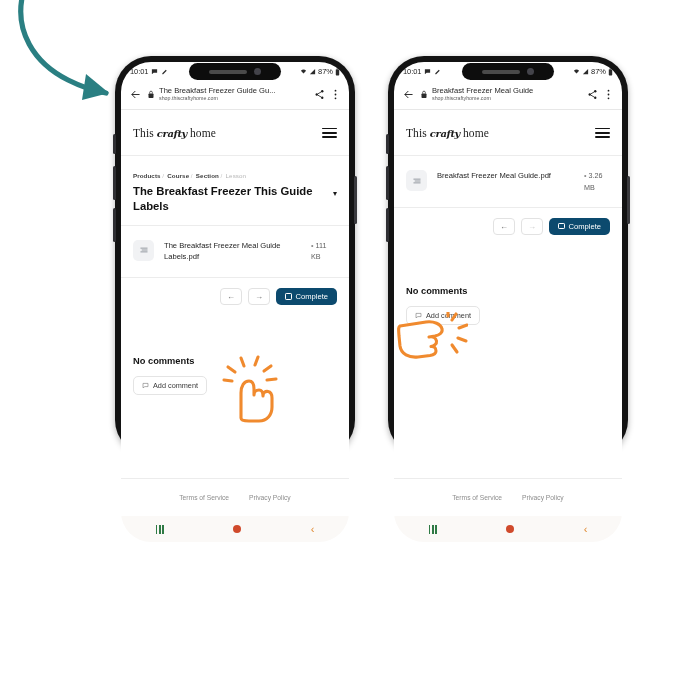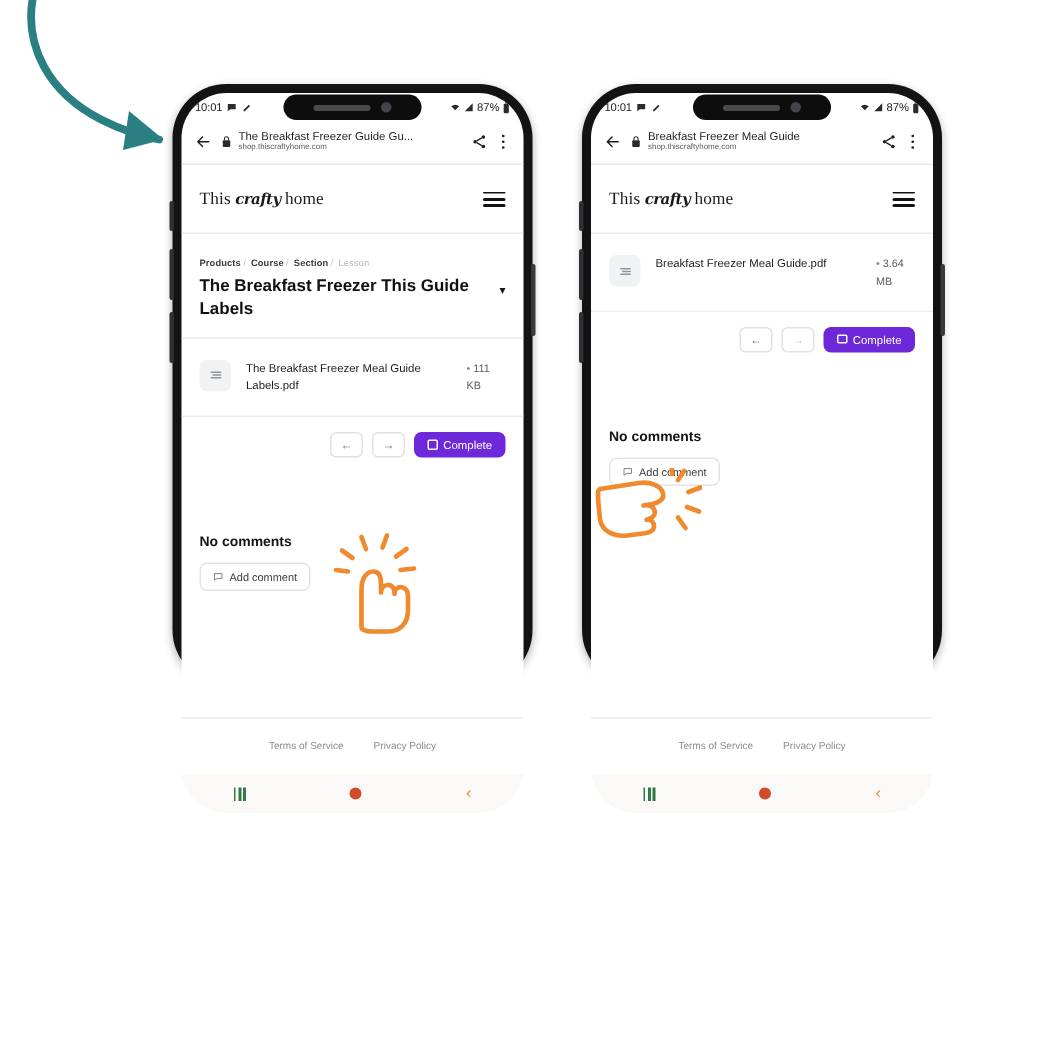--- a/index.html
+++ b/index.html
@@ -116,21 +116,21 @@
   
   .navrow { flex: 0 0 auto; display: flex; align-items: center; justify-content: flex-end; gap: 6px; padding: 10px 12px 8px 12px; }
   .navbtn {
     width: 22px; height: 17px; border: 1px solid #e2e2e2; border-radius: 4px;
     background: #fff; display:flex; align-items:center; justify-content:center;
     font-size: 8px; color: #6f6f6f;
   }
   .navbtn.dim { color: #c9c9c9; }
   .complete {
     display: flex; align-items: center; gap: 4px;
-    background: #6d28d9; color: #fff;
+    background: #0c4a6e; color: #fff;
     border-radius: 5px; padding: 4px 9px;
     font-size: 7.6px;
   }
   .chk { width: 6.5px; height: 6.5px; border: 1.1px solid #fff; border-radius: 1.2px; }
 
   
   .comments { flex: 0 0 auto; padding: 2px 12px 0 12px; }
   .no-comments { font-size: 9.3px; font-weight: 700; color: #141414; margin-bottom: 9px; margin-top: 41px; }
   .add-comment {
     display: inline-flex; align-items: center; gap: 4px;
@@ -391,21 +391,21 @@
 
       <div class="attach">
         <div class="file-ic">
           <svg width="10" height="10" viewBox="0 0 16 16">
             <path d="M3 5h10M5 8h8M3 11h10" stroke="#8f949c" stroke-width="1.5" stroke-linecap="round"></path>
           </svg>
         </div>
         <div class="file-name">Breakfast Freezer Meal Guide.pdf</div>
         <div class="file-size">
           <span class="dot">•</span>
-          <span>3.64 MB</span>
+          <span>3.26 MB</span>
         </div>
       </div>
 
       <div class="navrow">
         <div class="navbtn">←</div>
         <div class="navbtn dim">→</div>
         <div class="complete">
           <span class="chk"></span>
           <span>Complete</span>
         </div>

